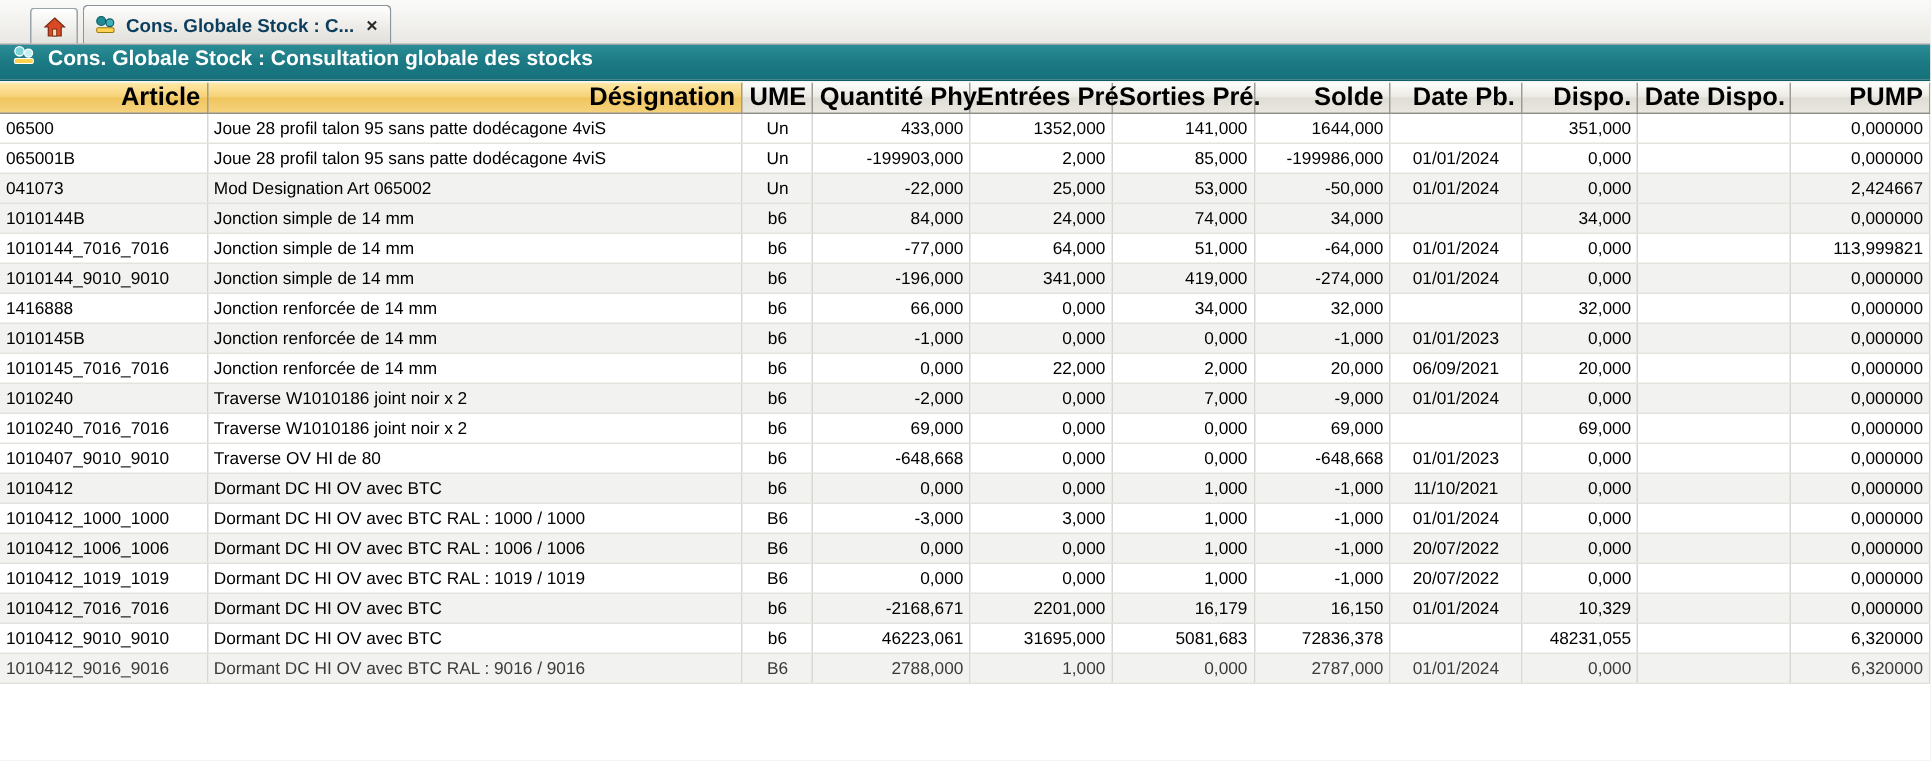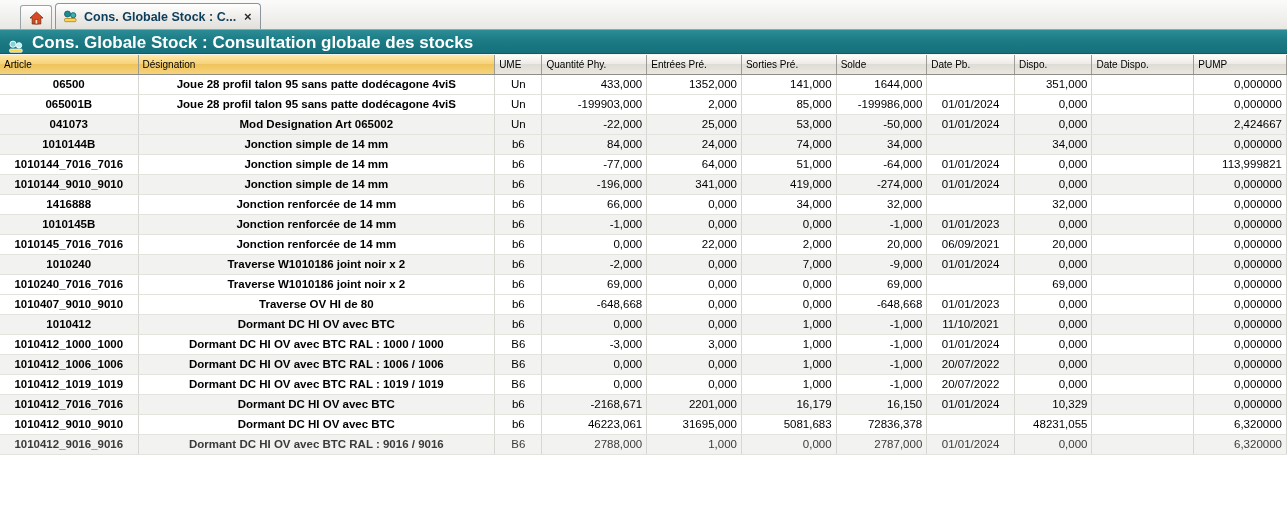--- a/index.html
+++ b/index.html
@@ -59,25 +59,25 @@
     padding: 0 2px;
     line-height: 1;
     cursor: pointer;
   }
 
   
   .caption {
     height: 24px;
     background: linear-gradient(to bottom, #2c8d96 0%, #1c7b85 45%, #15707a 100%);
     display: flex;
-    align-items: flex-end;
+    align-items: flex-start;
     gap: 8px;
     padding-left: 8px;
     color: #ffffff;
-    font-size: 17px;
+    font-size: 14px;
     font-weight: bold;
     border-bottom: 1px solid #0d5c66;
   }
   .caption .cap-ico { width: 16px; height: 14px; display: inline-block; }
 
   
   .grid-wrap {
     position: absolute;
     top: 55px; left: 0; right: 0; bottom: 0;
     overflow: hidden;
@@ -88,25 +88,25 @@
     width: 1287px;
     table-layout: fixed;
     font-size: 11.5px;
     color: #000;
   }
   table.grid th {
     background: linear-gradient(to bottom, #fdfdfc 0%, #eceae4 48%, #dedcd4 50%, #e9e7e0 100%);
     border-right: 1px solid #9d9d95;
     border-bottom: 1px solid #8e8e86;
     height: 19px;
-    font-weight: normal;
-    font-size: 10px;
+    font-weight: bold;
+    font-size: 17px;
     color: #000;
     padding: 0 4px;
-    text-align: left;
+    text-align: right;
     white-space: nowrap;
   }
   table.grid th.hl {
     background: linear-gradient(to bottom, #ffe9a8 0%, #f6d177 48%, #efc45c 50%, #f5d27c 100%);
   }
   table.grid td {
     border-right: 1px solid #d8d8d2;
     border-bottom: 1px solid #e3e3de;
     height: 20px;
     padding: 0 4px;
@@ -115,21 +115,21 @@
   }
   tr.row-even td { background: #ffffff; }
   tr.row-odd  td { background: #f2f2f0; }
   tr.row-sel td {
     background: #bcd8ec;
     border-top: 1px dotted #4a6b84;
     border-bottom: 1px dotted #4a6b84;
   }
   td.num { text-align: right; }
   td.ctr { text-align: center; }
-  td.lft { text-align: center; font-weight: bold; }
+  td.lft { text-align: left; }
 
   
   col.c-article { width: 137px; }
   col.c-design  { width: 354px; }
   col.c-ume     { width: 47px; }
   col.c-qty     { width: 104px; }
   col.c-ent     { width: 94px; }
   col.c-sor     { width: 94px; }
   col.c-sol     { width: 90px; }
   col.c-datepb  { width: 87px; }

